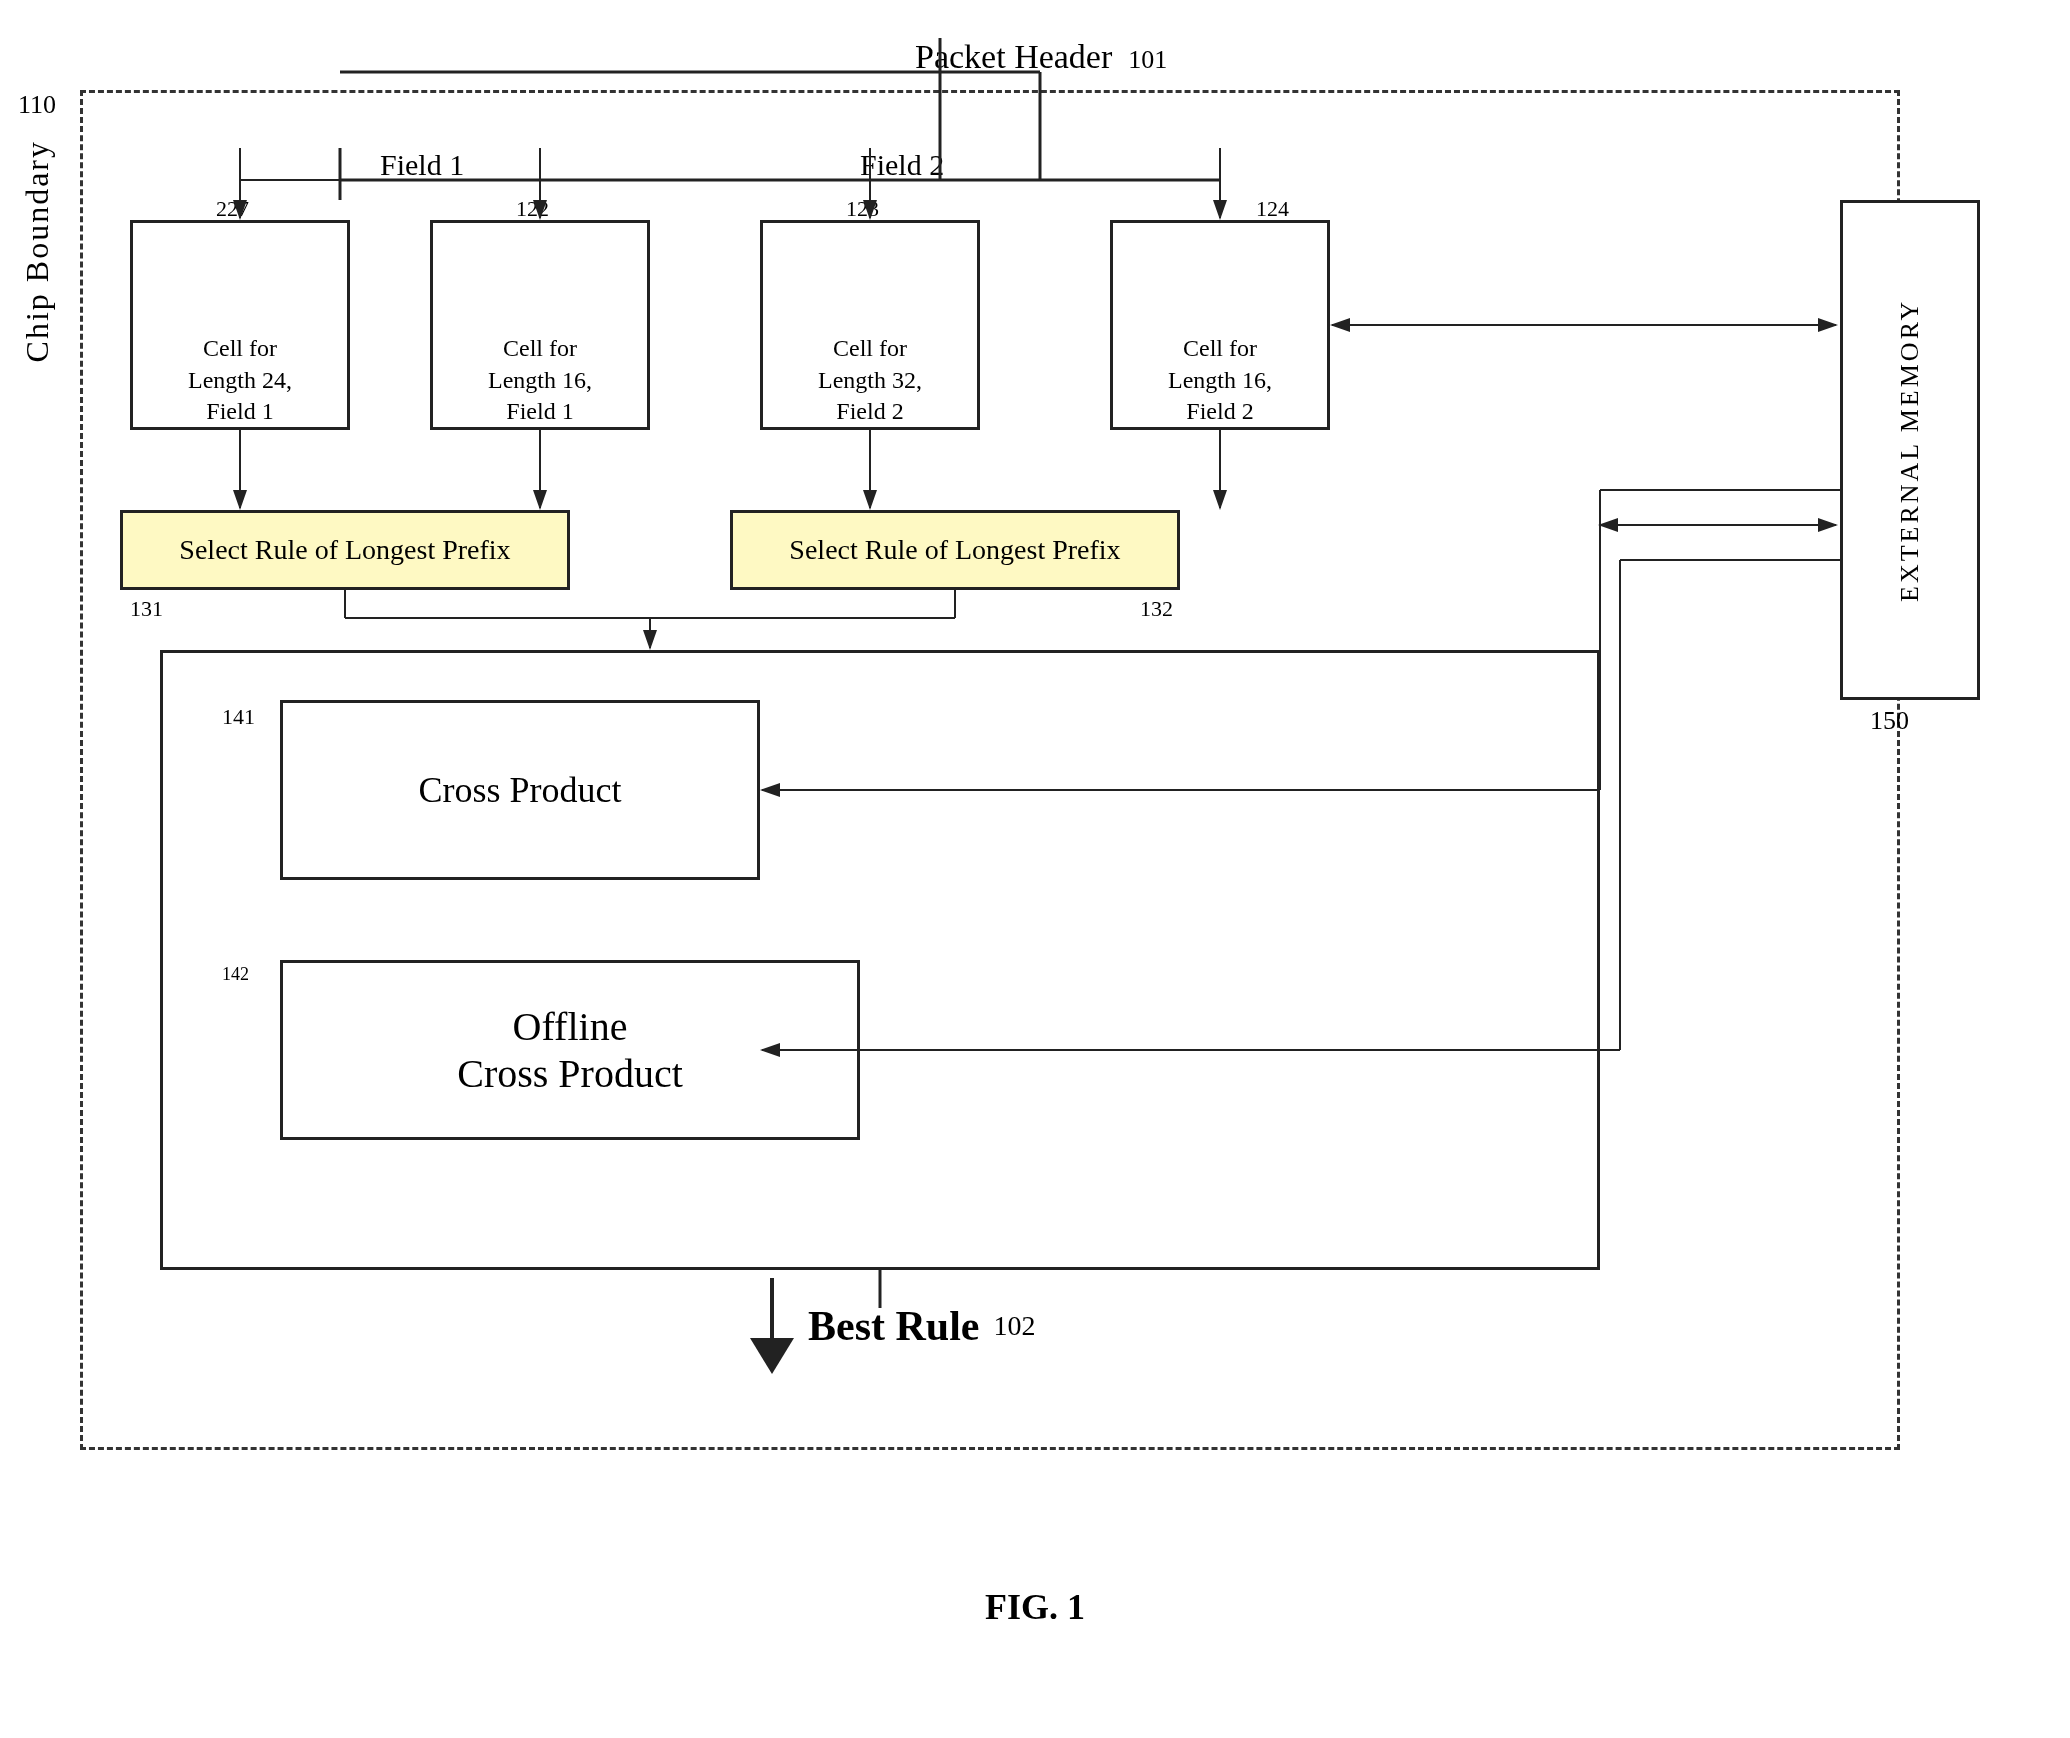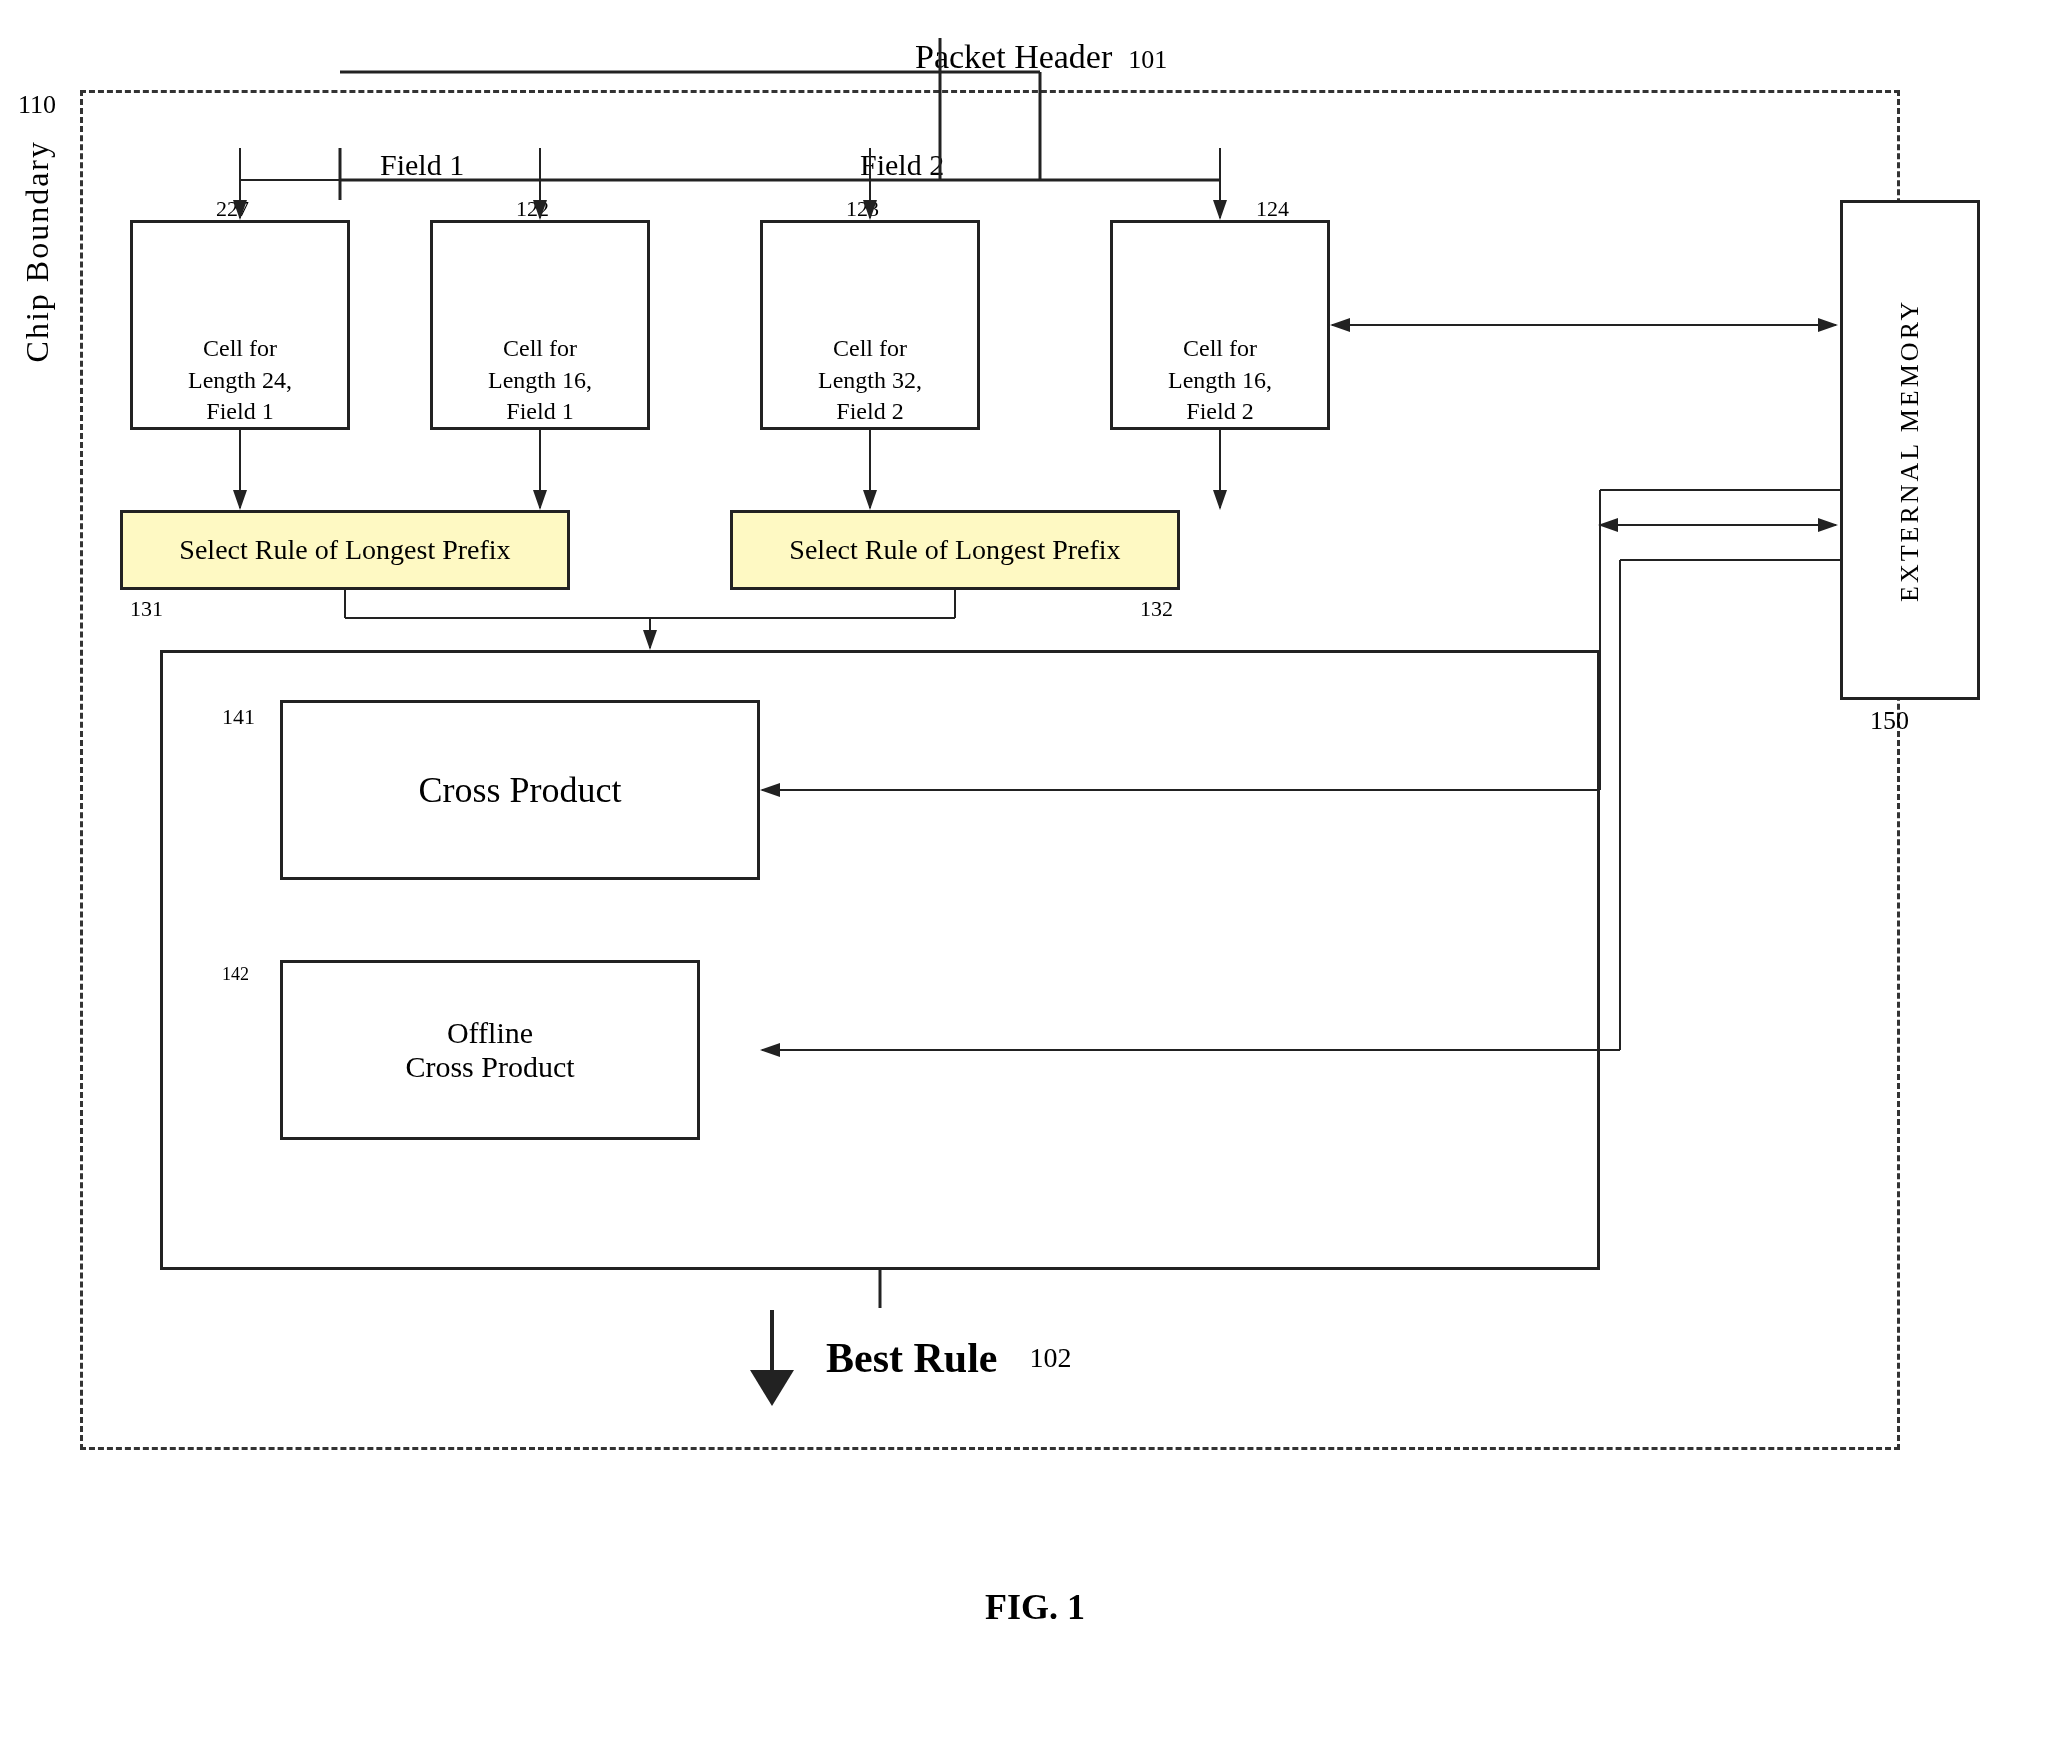--- a/index.html
+++ b/index.html
@@ -221,28 +221,28 @@
   <span style="position:absolute; top:596px; left:1140px; font-size:22px;">132</span>
 
   <div class="main-inner-box" style="top: 650px; left: 160px; width: 1440px; height: 620px;">
   </div>
 
   <div class="component-box" style="top: 700px; left: 280px; width: 480px; height: 180px; font-size: 36px;">
     <span>Cross Product</span>
   </div>
   <span style="position:absolute; top:704px; left:222px; font-size:22px;">141</span>
 
-  <div class="component-box" style="top: 960px; left: 280px; width: 420px; height: 180px; font-size: 30px;">
+  <div class="component-box" style="top: 960px; left: 280px; width: 580px; height: 180px; font-size: 40px;">
     <span style="white-space: pre-line; text-align:center;">Offline
 Cross Product</span>
   </div>
   <span style="position:absolute; top:964px; left:222px; font-size:18px;">142</span>
 
 
-  <div style="position:absolute; top: 1310px; left: 750px; display:flex; align-items:center; gap:32px;justify-content:space-between;">
+  <div style="position:absolute; top: 1278px; left: 750px; display:flex; align-items:center; gap:14px;justify-content:space-between;">
     <div style="display:flex; flex-direction:column; align-items:center; gap:0;">
       <div style="width:4px; height:60px; background:#222;"></div>
       <div style="width:0; height:0; border-left:22px solid transparent; border-right:22px solid transparent; border-top:36px solid #222;"></div>
     </div>
     <span class="best-rule-text">Best Rule</span>
     <span style="font-size:28px;">102</span>
   </div>
 
   <div class="fig-label" style="bottom: 110px; left: 50%; transform: translateX(-50%);">FIG. 1</div>
 

